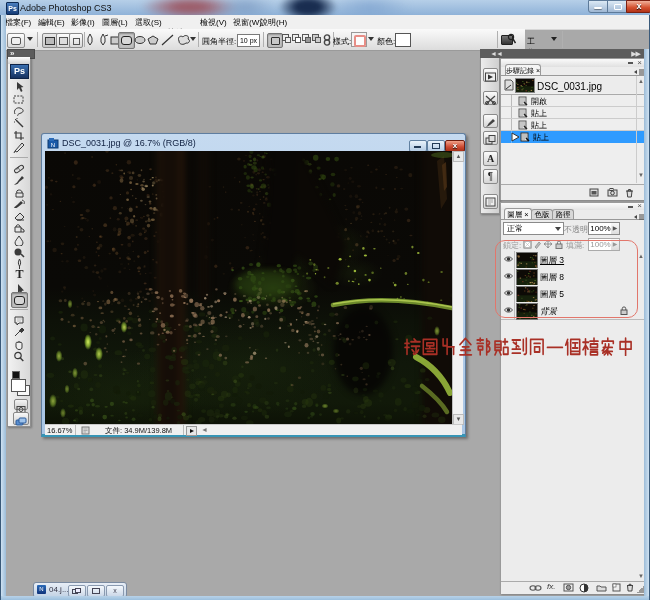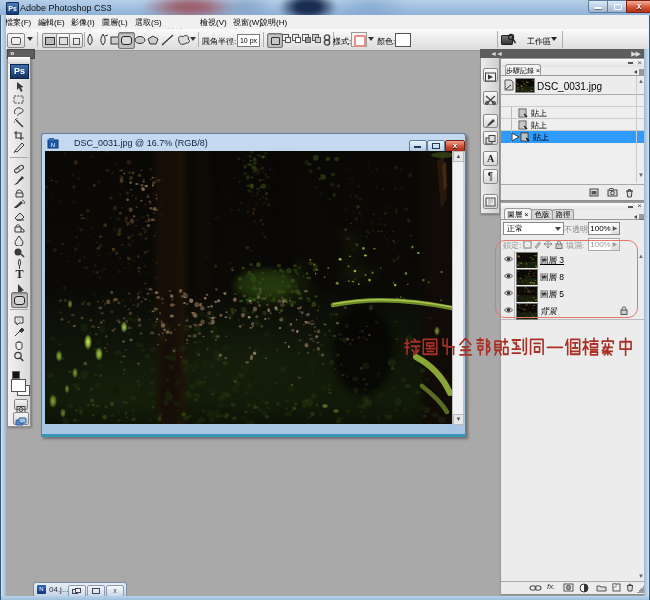--- a/index.html
+++ b/index.html
@@ -32,21 +32,21 @@
   <span class="abs" style="left:38px;top:2px">編輯(E)</span>
   <span class="abs" style="left:71px;top:2px">影像(I)</span>
   <span class="abs" style="left:102px;top:2px">圖層(L)</span>
   <span class="abs" style="left:135px;top:2px">選取(S)</span>
   <span class="abs" style="left:168px;top:12px">濾鏡(T)</span>
   <span class="abs" style="left:200px;top:2px">檢視(V)</span>
   <span class="abs" style="left:233px;top:2px">視窗(W)</span>
   <span class="abs" style="left:260px;top:2px">說明(H)</span>
 </div>
 
-<div class="abs" id="optbar" style="left:0;top:29px;width:650px;height:21px;background:linear-gradient(#fafafa,#dcdcdc);border-bottom:1px solid #9a9a9a">
+<div class="abs" id="optbar" style="left:0;top:29px;width:525px;height:21px;background:linear-gradient(#fafafa,#dcdcdc);border-bottom:1px solid #9a9a9a">
 
   <div class="abs btn3d" style="left:7px;top:4px;width:16px;height:13px">
     <div class="abs" style="left:3px;top:3px;width:8px;height:6px;border:1px solid #555;border-radius:2px;background:#eee"></div>
   </div>
   <div class="abs" style="left:27px;top:8px;width:0;height:0;border-left:3px solid transparent;border-right:3px solid transparent;border-top:4px solid #333"></div>
   <div class="abs" style="left:37px;top:3px;width:1px;height:15px;background:#b0b0b0"></div>
 
   <div class="abs btn3d" style="left:42px;top:4px;width:14px;height:13px;background:linear-gradient(#e8e8e8,#c8c8c8)">
     <div class="abs" style="left:2px;top:3px;width:8px;height:6px;border:1px solid #333;background:#bbb"></div>
   </div>
@@ -220,21 +220,21 @@
     </div>
 </div>
 
 <div class="abs" id="docwin" style="left:41px;top:133px;width:423px;height:300px;background:linear-gradient(#c5daf0,#a8c5e4);border:1px solid #5f7ea0;border-bottom:3px solid #3795b5;border-radius:3px 3px 0 0;box-shadow:2px 2px 3px rgba(0,0,0,.35)">
 
   <svg class="abs" style="left:5px;top:4px" width="12" height="11" viewBox="0 0 12 11">
     <rect x="1" y="2" width="10" height="8" fill="#1a5aa8" stroke="#0d3a70"></rect>
     <rect x="2" y="0" width="5" height="3" fill="#2a6ab8"></rect>
     <text x="6" y="9" font-size="6" fill="#fff" text-anchor="middle" font-family="Liberation Sans">N</text>
   </svg>
-  <span class="abs" style="left:32px;top:4px;font-size:9px;color:#102040">DSC_0031.jpg @ 16.7% (RGB/8)</span>
+  <span class="abs" style="left:20px;top:4px;font-size:9px;color:#102040">DSC_0031.jpg @ 16.7% (RGB/8)</span>
 
   <div class="abs" style="left:367px;top:6px;width:16px;height:10px;background:linear-gradient(#e8f2fa,#b4cce4);border:1px solid #6080a0;border-radius:2px">
       <div class="abs" style="left:4px;top:5px;width:7px;height:2px;background:#223a55"></div>
     </div>
   <div class="abs" style="left:385px;top:6px;width:16px;height:10px;background:linear-gradient(#e8f2fa,#b4cce4);border:1px solid #6080a0;border-radius:2px">
       <div class="abs" style="left:4px;top:2px;width:6px;height:4px;border:1px solid #223a55"></div>
     </div>
   <div class="abs" style="left:403px;top:6px;width:18px;height:10px;background:linear-gradient(#f0a088,#cc4830 60%,#a83018);border:1px solid #701d0e;border-radius:2px;color:#fff;font-size:8px;font-weight:bold;text-align:center;line-height:9px;text-shadow:0 1px 1px #000">x</div>
 
   <div class="abs" style="left:3px;top:17px;width:407px;height:273px;background:#000;overflow:hidden" id="photo">
@@ -1612,20 +1612,34 @@
         <ellipse cx="291" cy="260" rx="3.5" ry="2.5" fill="url(#fire)" opacity=".4"></ellipse>
         <ellipse cx="398" cy="4" rx="12" ry="3" fill="#4a6a1e" opacity=".5"></ellipse>
       </svg>
   </div>
 
   <div class="abs" style="left:410px;top:17px;width:10px;height:273px;background:#f2f2f2;border-left:1px solid #c0c0c0">
     <div class="abs" style="left:0px;top:0px;width:9px;height:9px;background:#e8e8e8;border:1px solid #bbb;font-size:6px;color:#555;text-align:center;line-height:8px">▲</div>
     <div class="abs" style="left:0px;top:263px;width:9px;height:9px;background:#e8e8e8;border:1px solid #bbb;font-size:6px;color:#555;text-align:center;line-height:8px">▼</div>
   </div>
 
+  <div class="abs" style="left:3px;top:290px;width:417px;height:10px;background:#f0f0f0;border-top:1px solid #c8c8c8;font-size:7.5px;color:#111">
+    <span class="abs" style="left:2px;top:1px">16.67%</span>
+    <div class="abs" style="left:30px;top:0;width:1px;height:10px;background:#bbb"></div>
+    <svg class="abs" style="left:36px;top:1px" width="9" height="9" viewBox="0 0 9 9">
+        <rect x="1" y="1" width="7" height="7" fill="#ddd" stroke="#777"></rect>
+        <path d="M2.5 3 h4 M2.5 4.5 h4 M2.5 6 h2.5" stroke="#999" stroke-width=".7"></path>
+      </svg>
+    <span class="abs" style="left:60px;top:1px">文件: 34.9M/139.8M</span>
+    <div class="abs" style="left:138px;top:0;width:1px;height:10px;background:#bbb"></div>
+    <div class="abs" style="left:141px;top:1px;width:9px;height:8px;background:#e8e8e8;border:1px solid #999;text-align:center">
+        <div style="margin:1.5px 0 0 3px;width:0;height:0;border-top:2.5px solid transparent;border-bottom:2.5px solid transparent;border-left:4px solid #111"></div>
+      </div>
+    <span class="abs" style="left:156px;top:1px;color:#777;font-size:7px">◄</span>
+  </div>
 </div>
 
 <div class="abs" style="left:480px;top:49px;width:165px;height:9px;background:#5d5d5d;border-bottom:1px solid #444">
   <span style="position:absolute;left:10px;top:1px;color:#ddd;font-size:7px;letter-spacing:-1px">◄◄</span>
   <span style="position:absolute;right:5px;top:1px;color:#ddd;font-size:7px;letter-spacing:-1px">▶▶</span>
 </div>
 
 <div class="abs" id="iconstrip" style="left:480px;top:58px;width:18px;height:155px;background:linear-gradient(90deg,#ececec,#cfcfcf);border:1px solid #909090;border-top:none;box-shadow:1px 1px 2px rgba(0,0,0,.3)">
     <div style="position: absolute; left: 2px; top: 10px; width: 13px; height: 12px; background: linear-gradient(rgb(251, 251, 251), rgb(213, 213, 213)); border: 1px solid rgb(138, 138, 138); border-radius: 2px;"><svg width="13" height="12" viewBox="0 0 13 12">
         <rect x="1.5" y="2" width="10" height="8" fill="#eee" stroke="#444"></rect>
@@ -1700,20 +1714,29 @@
             <rect x="4.5" y="6.2" width="1.4" height="1" fill="#c8a060" opacity="0.70"></rect>
             <rect x="12.2" y="3.0" width="1.4" height="1" fill="#4a6a20" opacity="0.60"></rect>
             <rect x="0.0" y="3.7" width="1.4" height="1" fill="#4a6a20" opacity="0.89"></rect>
             <rect x="7.8" y="4.8" width="1.4" height="1" fill="#8a3a28" opacity="0.75"></rect>
           </svg>
         </div>
       <span class="abs" style="left:36px;top:4px;font-size:10px">DSC_0031.jpg</span>
     </div>
     <div class="abs" style="left:0;top:18px;width:144px;height:1px;background:#aaa"></div>
 
+    <div class="abs hrow" style="left:0;top:19px;width:144px;height:11px">
+      <div class="abs" style="left:0;top:0;width:10px;height:12px;border-right:1px solid #bbb"></div>
+      <svg class="abs" style="left:17px;top:1px" width="10" height="10" viewBox="0 0 10 10">
+          <rect x="1" y="1" width="7" height="8" fill="#e8e8e8" stroke="#555"></rect>
+          <path d="M2 3h5M2 5h5M2 7h3" stroke="#888" stroke-width=".7"></path>
+          <path d="M6 6 l3 3" stroke="#222" stroke-width="1.5"></path>
+        </svg>
+      <span class="abs" style="left:30px;top:1px;font-size:8px">開啟</span>
+    </div>
     <div class="abs" style="left:0;top:30px;width:144px;height:1px;background:#ccc"></div>
     <div class="abs hrow" style="left:0;top:31px;width:144px;height:11px">
       <div class="abs" style="left:0;top:0;width:10px;height:12px;border-right:1px solid #bbb"></div>
       <svg class="abs" style="left:17px;top:1px" width="10" height="10" viewBox="0 0 10 10">
           <rect x="1" y="1" width="7" height="8" fill="#e8e8e8" stroke="#555"></rect>
           <path d="M2 3h5M2 5h5M2 7h3" stroke="#888" stroke-width=".7"></path>
           <path d="M6 6 l3 3" stroke="#222" stroke-width="1.5"></path>
         </svg>
       <span class="abs" style="left:30px;top:1px;font-size:8px">貼上</span>
     </div>

